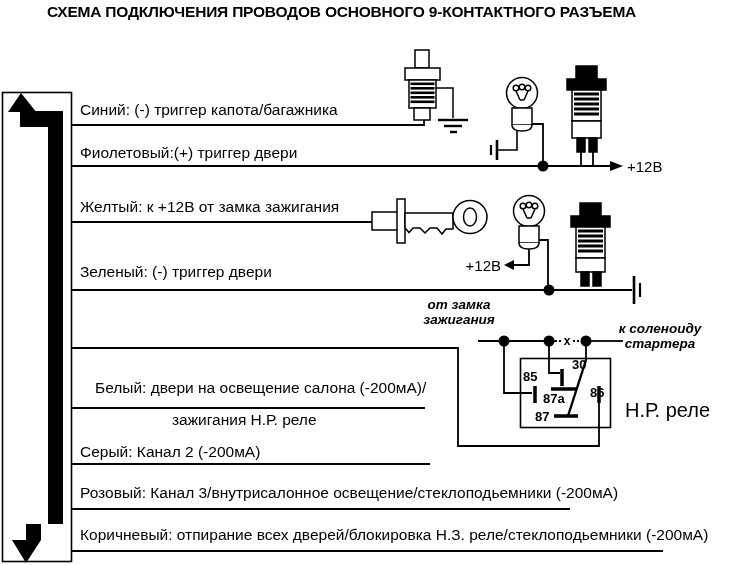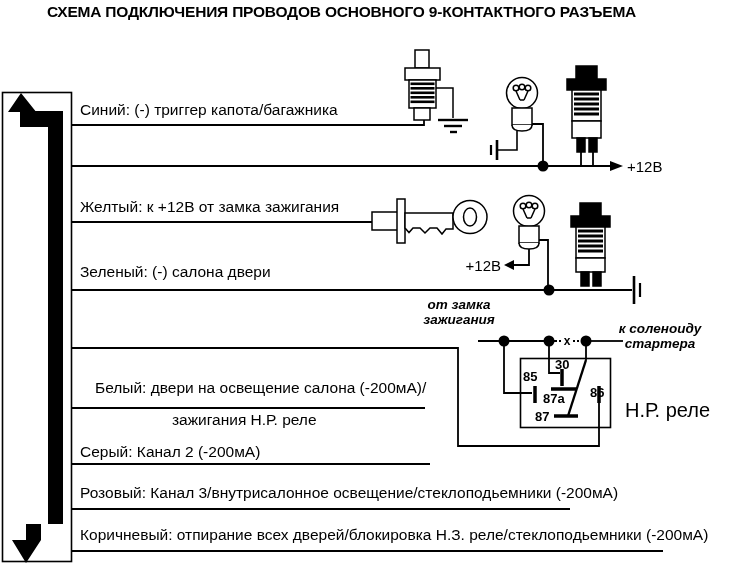--- a/index.html
+++ b/index.html
@@ -162,39 +162,40 @@
         <line x1="562" y1="369" x2="562" y2="386" stroke-width="3.5"></line>
         <line x1="599" y1="386" x2="599" y2="403" stroke-width="3.5"></line>
         <line x1="551" y1="389" x2="577" y2="389" stroke-width="3.5"></line>
         <line x1="554" y1="416" x2="578" y2="416" stroke-width="3.5"></line>
         <line x1="568" y1="416" x2="586" y2="360" stroke-width="2.4"></line>
       </g>
     </g>
   </svg>
 
   <div class="lbl" style="left:80px;top:101px">Синий: (-) триггер капота/багажника</div>
+  <div class="lbl" style="left:80px;top:144px">Фиолетовый:(+) триггер двери</div>
   <div class="lbl" style="left:80px;top:198px">Желтый: к +12В от замка зажигания</div>
-  <div class="lbl" style="left:80px;top:263px">Зеленый: (-) салона двери</div>
+  <div class="lbl" style="left:80px;top:263px">Зеленый: (-) триггер двери</div>
   <div class="lbl" style="left:95px;top:379px">Белый: двери на освещение салона (-200мА)/</div>
   <div class="lbl" style="left:172px;top:411px">зажигания Н.Р. реле</div>
   <div class="lbl" style="left:80px;top:443px">Серый: Канал 2 (-200мА)</div>
   <div class="lbl" style="left:80px;top:484px">Розовый: Канал 3/внутрисалонное освещение/стеклоподьемники (-200мА)</div>
   <div class="lbl" style="left:80px;top:526px">Коричневый: отпирание всех дверей/блокировка Н.З. реле/стеклоподьемники (-200мА)</div>
 
   <div class="v12" style="left:627px;top:158px">+12В</div>
   <div class="v12" style="left:459px;top:257px;width:42px;text-align:right">+12В</div>
 
   <div class="ann" style="left:423px;top:297px;width:72px">от замка</div>
   <div class="ann" style="left:423px;top:312px;width:72px">зажигания</div>
 
   <div class="ann" style="left:615px;top:321px;width:90px">к соленоиду</div>
   <div class="ann" style="left:615px;top:336px;width:90px">стартера</div>
 
   <div class="cut" style="left:560px;top:334px">х</div>
 
   <div class="pin" style="left:523px;top:369px">85</div>
-  <div class="pin" style="left:555px;top:357px">30</div>
+  <div class="pin" style="left:572px;top:357px">30</div>
   <div class="pin" style="left:590px;top:385px">86</div>
   <div class="pin" style="left:543px;top:391px">87a</div>
   <div class="pin" style="left:535px;top:409px">87</div>
   <div class="relayname" style="left:625px;top:399px">Н.Р. реле</div>
 
 </div>
 
 </body></html>

